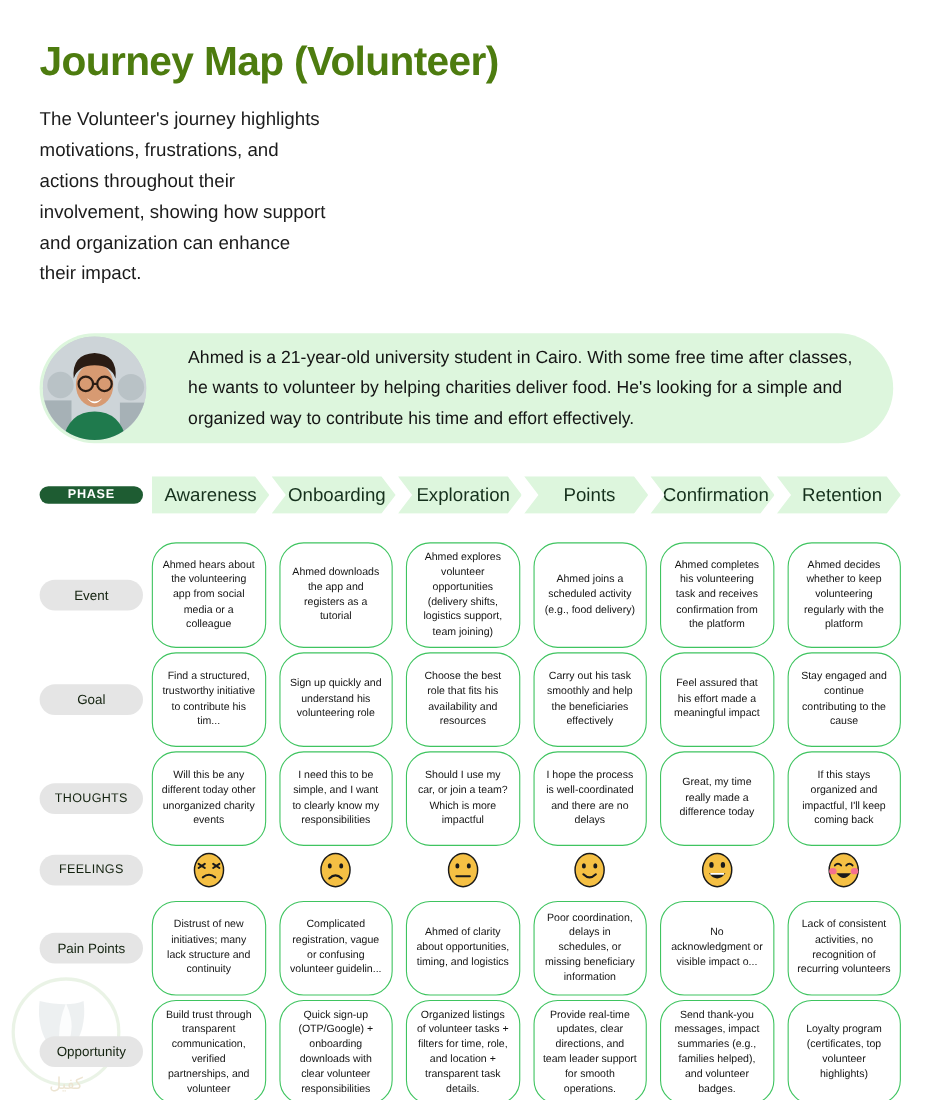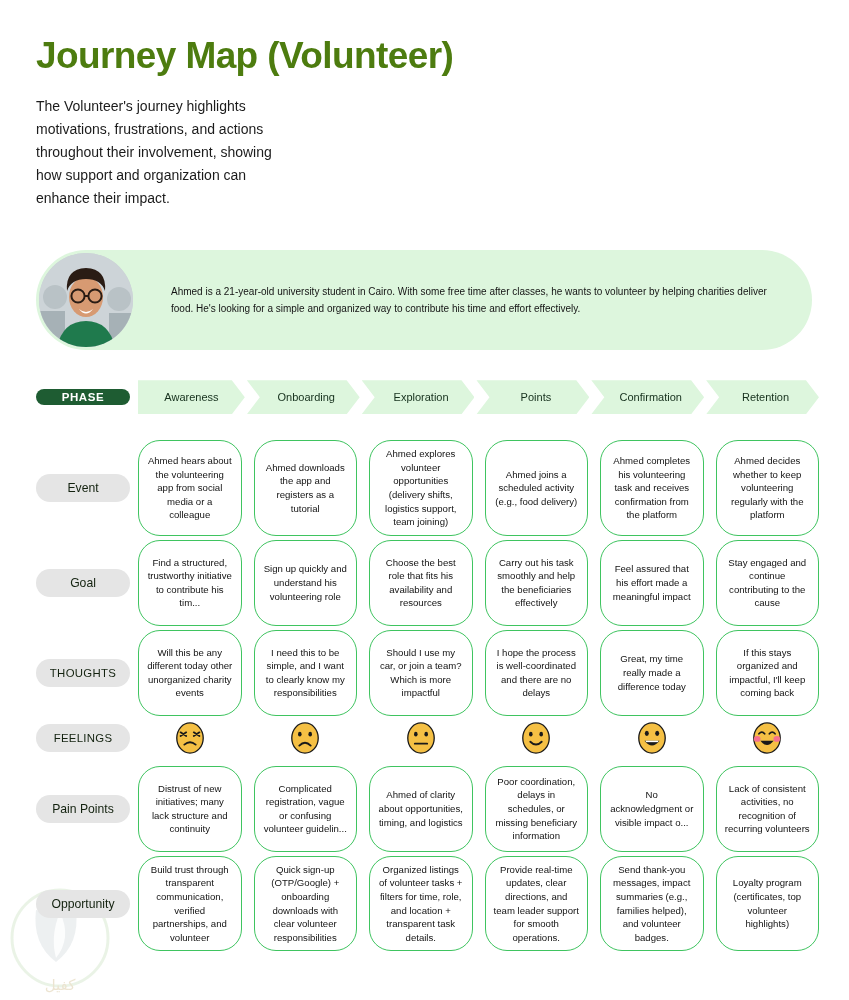--- a/index.html
+++ b/index.html
@@ -30,21 +30,21 @@
 
   h1.title {
     font-size: 37px;
     font-weight: bold;
     letter-spacing: -0.6px;
     color: #4d7c0f;
     line-height: 1.1;
   }
   .subtitle {
     margin-top: 18px;
-    font-size: 14px;
+    font-size: 17px;
     line-height: 1.65;
     color: #1b1b1b;
     max-width: 265px;
   }
 
   
   .persona {
     margin-top: 40px;
     margin-left: 0px;
     width: 776px;
@@ -62,21 +62,21 @@
     margin-left: 3px;
     flex: 0 0 auto;
     overflow: hidden;
     position: relative;
     background: #c9cfd4;
   }
   .avatar svg { display: block; width: 100%; height: 100%; }
   .persona-text {
     margin-left: 38px;
     margin-right: 30px;
-    font-size: 10px;
+    font-size: 16px;
     line-height: 1.72;
     color: #141414;
   }
 
   
   .grid {
     margin-top: 30px;
     width: 783px;
     position: relative;
   }
@@ -119,21 +119,21 @@
     gap: 2px;
     height: 34px;
   }
   .chev {
     flex: 1 1 0;
     background: #ddf6dd;
     height: 34px;
     display: flex;
     align-items: center;
     justify-content: center;
-    font-size: 11px;
+    font-size: 17px;
     color: #15301c;
     -webkit-clip-path: polygon(0 0, calc(100% - 13px) 0, 100% 50%, calc(100% - 13px) 100%, 0 100%, 13px 50%);
     clip-path: polygon(0 0, calc(100% - 13px) 0, 100% 50%, calc(100% - 13px) 100%, 0 100%, 13px 50%);
     padding-left: 6px;
   }
   .chev:first-child {
     -webkit-clip-path: polygon(0 0, calc(100% - 13px) 0, 100% 50%, calc(100% - 13px) 100%, 0 100%);
     clip-path: polygon(0 0, calc(100% - 13px) 0, 100% 50%, calc(100% - 13px) 100%, 0 100%);
     padding-left: 0;
   }

